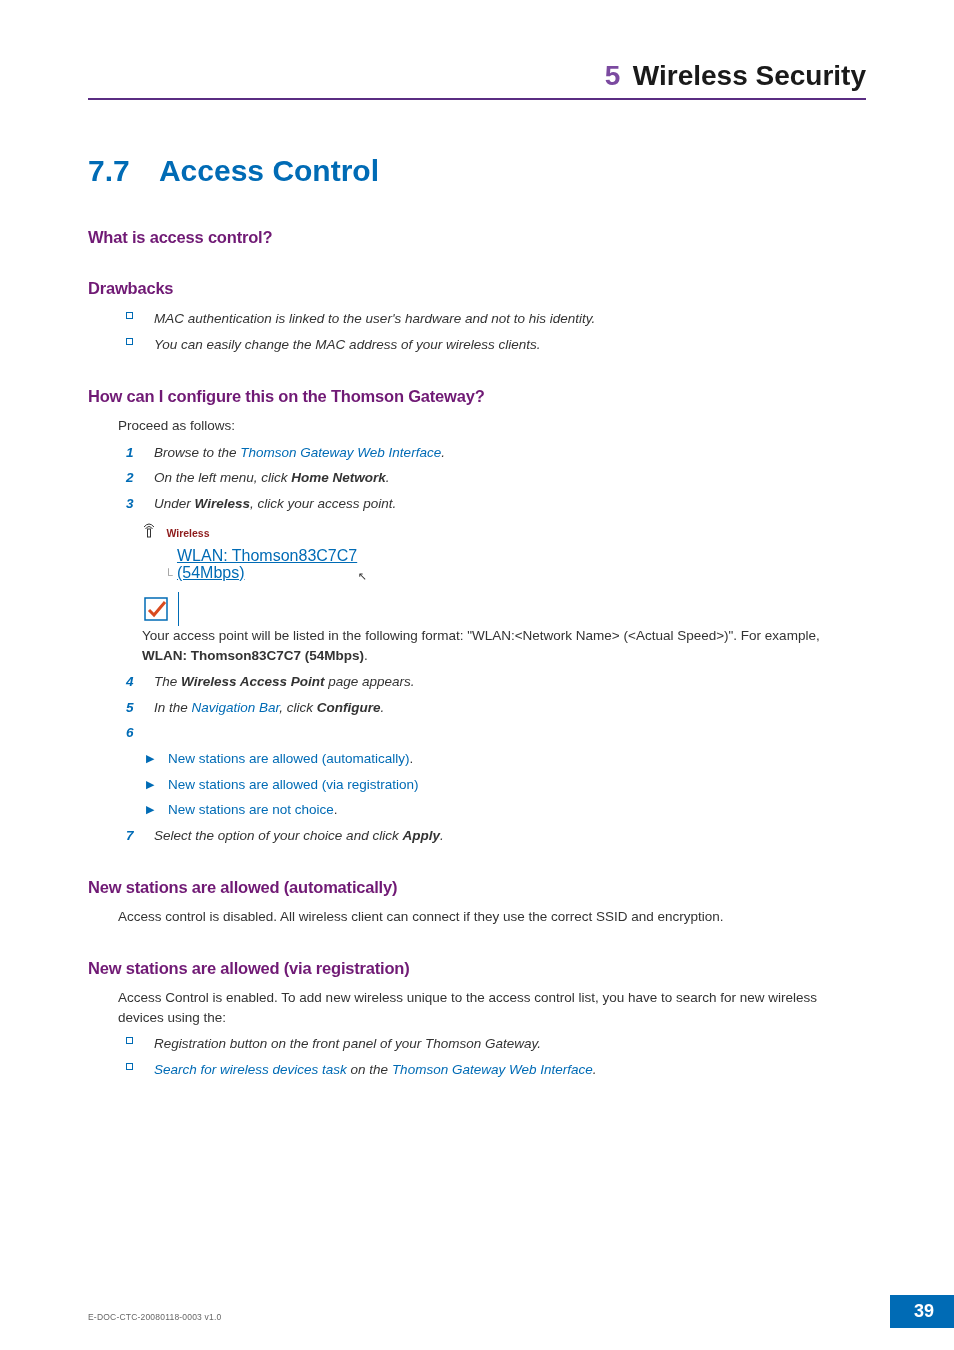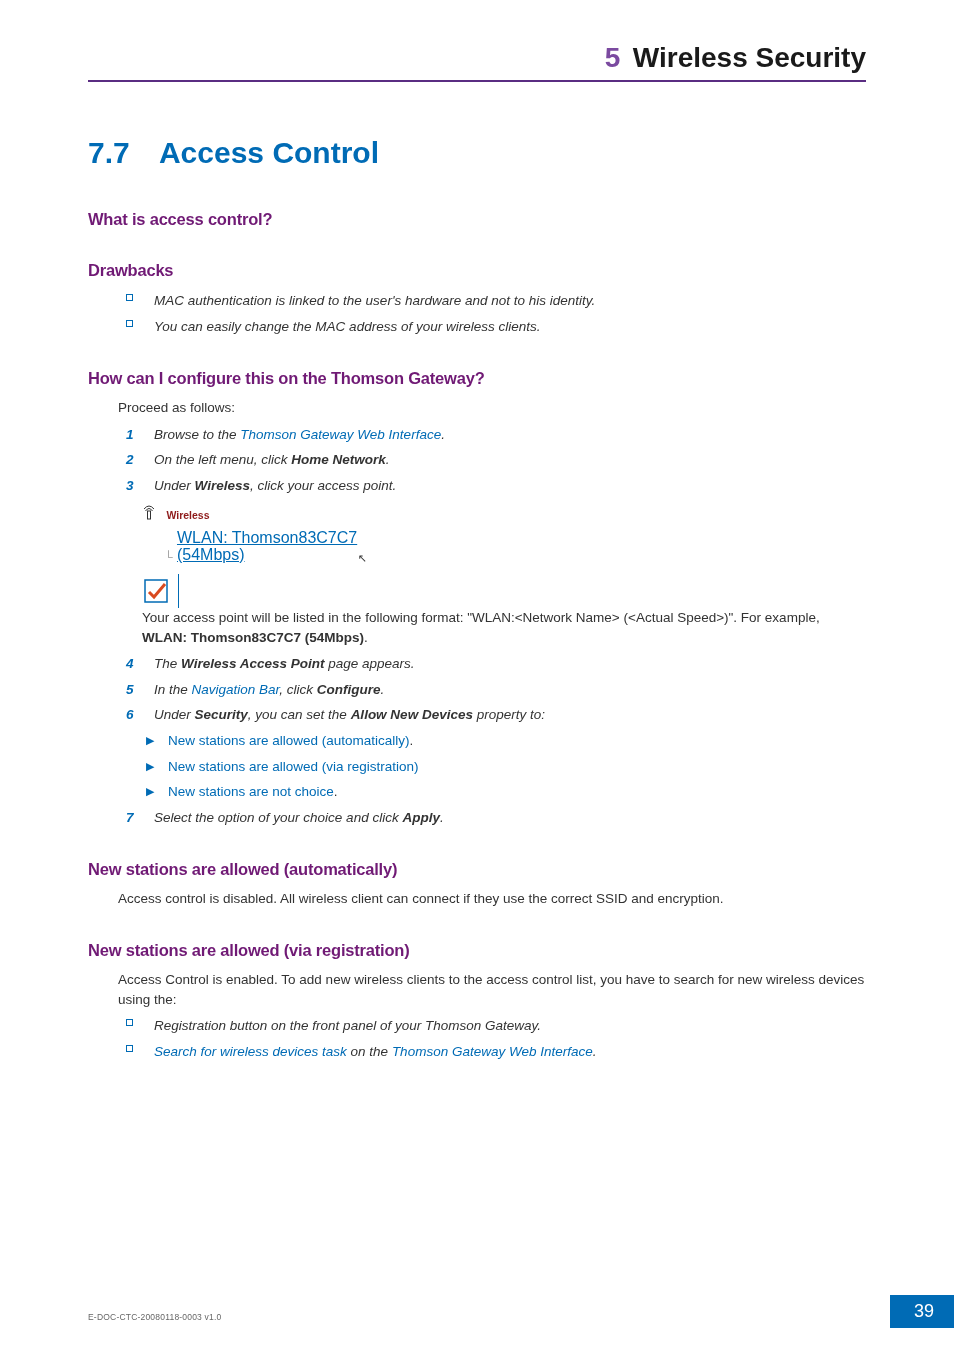--- a/index.html
+++ b/index.html
@@ -5,21 +5,21 @@
   * { margin: 0; padding: 0; box-sizing: border-box; }
   body {
     font-family: "Segoe UI", Tahoma, Arial, sans-serif;
     background: #fff;
     color: #333;
     width: 954px;
     height: 1350px;
     position: relative;
   }
   .page {
-    padding: 42px 88px 0 88px;
+    padding: 60px 88px 0 88px;
   }
   .chapter-header {
     text-align: right;
     border-bottom: 2px solid #5a2d82;
     padding-bottom: 6px;
     margin-bottom: 54px;
   }
   .chapter-header .num {
     color: #7b4aa0;
     font-weight: 700;
@@ -167,21 +167,21 @@
     font-size: 8.5px;
     color: #666;
     letter-spacing: 0.2px;
   }
   .footer-page {
     position: absolute;
     right: 0;
     bottom: 0;
     background: #006bb5;
     color: #fff;
-    font-weight: 400;
+    font-weight: 700;
     font-size: 18px;
     padding: 6px 20px 6px 24px;
   }
 </style>
 </head>
 <body>
 
 <div class="page">
 
   <div class="chapter-header">
@@ -277,23 +277,20 @@
       </span>
     </div>
     <div class="step-row">
       <span class="step-num">5</span>
       <span>
         <span>In the </span><span class="link-blue">Navigation Bar</span><span>, click </span><span class="bold">Configure</span><span>.</span>
       </span>
     </div>
     <div class="step-row">
       <span class="step-num">6</span>
-      <span>
-        <span>Under </span><span class="bold">Security</span><span>, you can set the </span><span class="bold">Allow New Devices</span><span> property to:</span>
-      </span>
     </div>
   </div>
 
   <div class="subbullets">
     <div class="subbullet-row">
       <span class="sub-marker">▶</span>
       <span><span class="link-blue">New stations are allowed (automatically)</span><span>.</span></span>
     </div>
     <div class="subbullet-row">
       <span class="sub-marker">▶</span>
@@ -311,21 +308,21 @@
       <span>
         <span>Select the option of your choice and click </span><span class="bold">Apply</span><span>.</span>
       </span>
     </div>
   </div>
 
   <div class="subhead">New stations are allowed (automatically)</div>
   <div class="body-text">Access control is disabled. All wireless client can connect if they use the correct SSID and encryption.</div>
 
   <div class="subhead">New stations are allowed (via registration)</div>
-  <div class="body-text">Access Control is enabled. To add new wireless clients to the access control list, you have to search for new wireless devices using the:</div>
+  <div class="body-text">Access Control is enabled. To add new wireless unique to the access control list, you have to search for new wireless devices using the:</div>
   <div class="bullets" style="margin-top:6px;">
     <div class="bullet-row">
       <span class="bullet-marker">
           <span class="sq"></span>
         </span>
       <span>Registration button on the front panel of your Thomson Gateway.</span>
     </div>
     <div class="bullet-row">
       <span class="bullet-marker">
           <span class="sq"></span>

